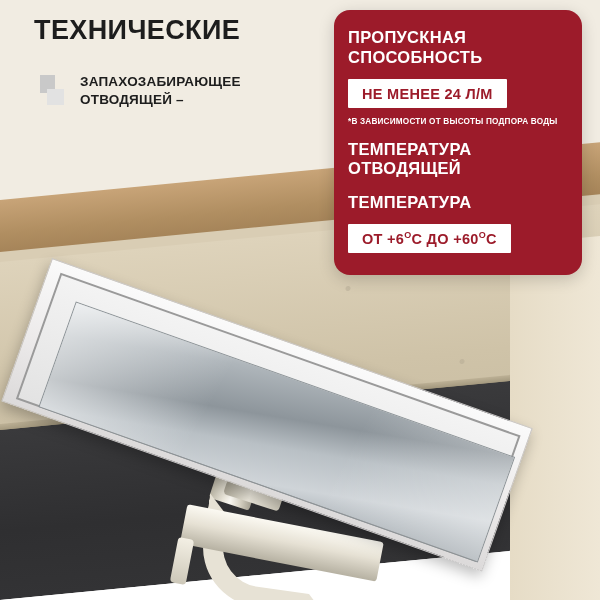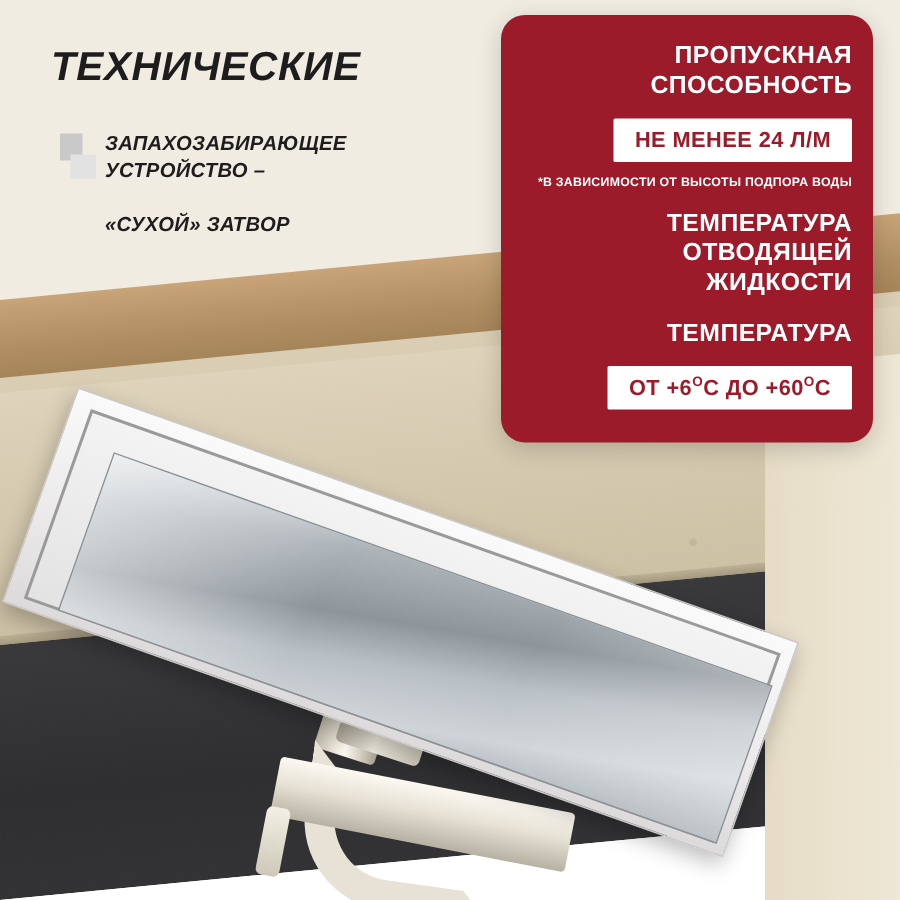--- a/index.html
+++ b/index.html
@@ -184,35 +184,35 @@
     width: 16px; height: 46px;
     background: linear-gradient(180deg,#f3efe4 0%, #cdc8b9 100%);
     transform: rotate(11deg);
     border-radius: 4px;
   }
 
   
   .left-col {
     position: absolute;
     left: 34px;
-    top: 28px;
+    top: 14px;
     width: 300px;
-    font-style: italic;
   }
   .title {
     font-size: 27px;
     font-weight: bold;
     color: #1d1d1d;
     letter-spacing: .4px;
     line-height: 1.22;
     margin: 0;
   }
   .feature {
     display: flex;
     align-items: flex-start;
+    gap: 10px;
     margin-top: 26px;
     padding-left: 6px;
   }
   .feature-icon {
     flex: 0 0 auto;
     width: 30px;
     height: 32px;
     position: relative;
     margin-top: 2px;
   }
@@ -240,21 +240,21 @@
   .panel {
     position: absolute;
     right: 18px;
     top: 10px;
     width: 248px;
     padding: 18px 14px 22px;
     box-sizing: border-box;
     background: #9c1b2a;
     border-radius: 16px;
     color: #ffffff;
-    text-align: right;
+    text-align: left;
     box-shadow: 0 4px 16px rgba(0,0,0,.18);
   }
   .spec-head {
     font-size: 16.5px;
     font-weight: bold;
     line-height: 1.2;
     letter-spacing: .3px;
     text-transform: uppercase;
   }
   .spec-chip {
@@ -321,43 +321,41 @@
       <div>ТЕХНИЧЕСКИЕ</div>
     </div>
 
     <div class="feature">
       <span class="feature-icon">
         <span class="blk-a"></span>
         <span class="blk-b"></span>
       </span>
       <span class="feature-text">
         <span>ЗАПАХОЗАБИРАЮЩЕЕ</span><br>
-        <span>УСТРОЙСТВО –</span><br>
+        <span>ОТВОДЯЩЕЙ –</span><br>
         <br>
-        <span>«СУХОЙ» ЗАТВОР</span>
       </span>
     </div>
   </div>
 
   <div class="panel">
 
     <div class="spec-block">
       <div class="spec-head">
         <div>ПРОПУСКНАЯ</div>
         <div>СПОСОБНОСТЬ</div>
       </div>
       <div class="spec-chip">НЕ МЕНЕЕ 24 Л/М</div>
       <div class="spec-note">*В ЗАВИСИМОСТИ ОТ ВЫСОТЫ ПОДПОРА ВОДЫ</div>
     </div>
 
     <div class="spec-block">
       <div class="spec-head">
         <div>ТЕМПЕРАТУРА</div>
         <div>ОТВОДЯЩЕЙ</div>
-        <div>ЖИДКОСТИ</div>
       </div>
     </div>
 
     <div class="spec-block">
       <div class="spec-head">
         <div>ТЕМПЕРАТУРА</div>
       </div>
       <div class="spec-chip">
         <span>ОТ +6</span><span class="sup">O</span><span>С ДО +60</span><span class="sup">O</span><span>С</span>
       </div>

